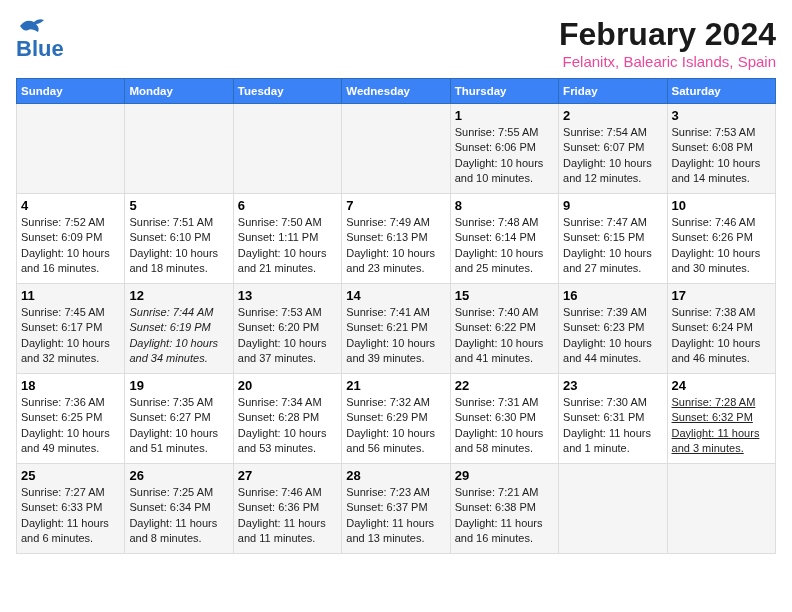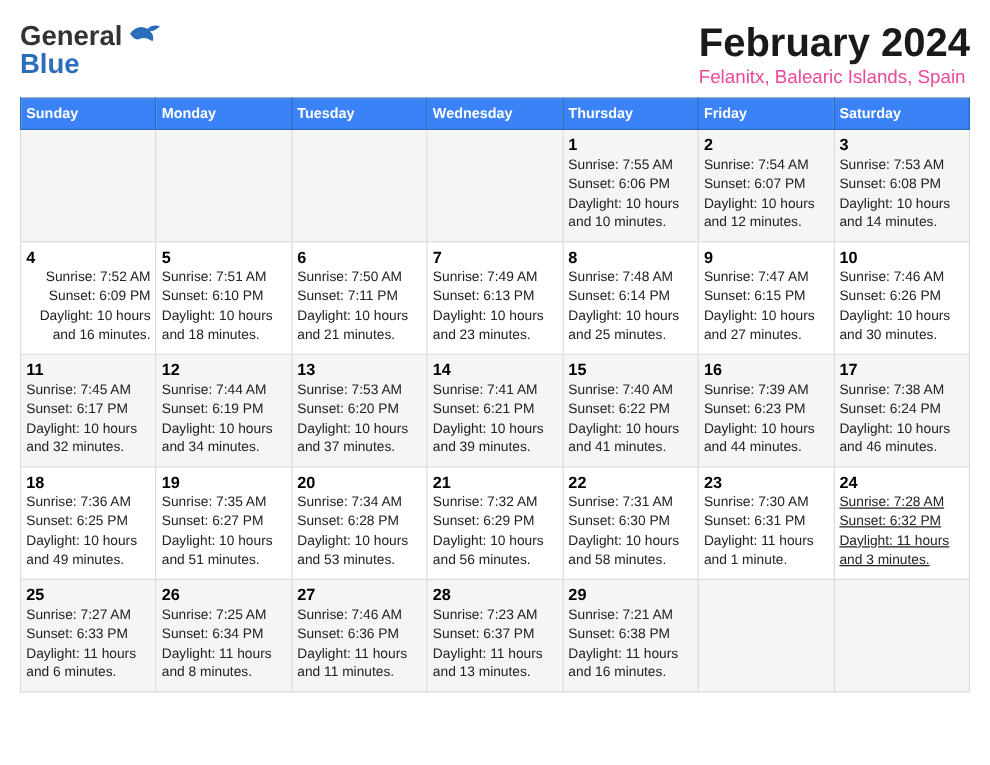--- a/index.html
+++ b/index.html
@@ -20,20 +20,21 @@
       display: flex;
       flex-direction: column;
       align-items: flex-start;
     }
     .logo-row {
       display: flex;
       align-items: center;
       gap: 2px;
     }
     .title-area {
+      text-align: right;
     }
     .main-title {
       font-size: 32px;
       font-weight: bold;
       color: #1a1a1a;
     }
     .subtitle {
       font-size: 15px;
       color: #ec4899;
     }
@@ -82,21 +83,20 @@
     .empty-cell {
       background-color: inherit;
     }
   </style>
 </head>
 <body>
 
 <div class="header-area">
   <div class="logo">
     <div class="logo-row">
-      <span style="font-size:22px;font-weight:bold;color:#333;">General</span>
       <span style="color:#2a6ebb;font-size:16px;margin-left:2px;">
         <svg width="28" height="20" viewBox="0 0 28 20">
           <path d="M2,10 Q8,2 16,6 Q20,2 26,4 Q22,8 18,8 Q22,12 20,16 Q14,12 10,14 Q6,16 2,10 Z" fill="#2a6ebb"></path>
         </svg>
       </span>
     </div>
     <div style="font-size:22px;font-weight:bold;color:#2a6ebb;margin-top:-4px;">Blue</div>
   </div>
   <div class="title-area">
     <div class="main-title">February 2024</div>
@@ -140,36 +140,36 @@
           <span class="day-num">3</span>
           <div class="day-info" style="white-space: pre-line;">Sunrise: 7:53 AM
 Sunset: 6:08 PM
 Daylight: 10 hours
 and 14 minutes.</div>
         </td>
       </tr>
       <tr>
         <td>
           <span class="day-num">4</span>
-          <div class="day-info" style="white-space: pre-line; text-align: right;">Sunrise: 7:52 AM
+          <div class="day-info" style="white-space: pre-line;">Sunrise: 7:52 AM
 Sunset: 6:09 PM
 Daylight: 10 hours
 and 16 minutes.</div>
         </td>
         <td>
           <span class="day-num">5</span>
           <div class="day-info" style="white-space: pre-line;">Sunrise: 7:51 AM
 Sunset: 6:10 PM
 Daylight: 10 hours
 and 18 minutes.</div>
         </td>
         <td>
           <span class="day-num">6</span>
           <div class="day-info" style="white-space: pre-line;">Sunrise: 7:50 AM
-Sunset: 7:11 PM
+Sunset: 1:11 PM
 Daylight: 10 hours
 and 21 minutes.</div>
         </td>
         <td>
           <span class="day-num">7</span>
           <div class="day-info" style="white-space: pre-line;">Sunrise: 7:49 AM
 Sunset: 6:13 PM
 Daylight: 10 hours
 and 23 minutes.</div>
         </td>
@@ -198,21 +198,21 @@
       <tr>
         <td>
           <span class="day-num">11</span>
           <div class="day-info" style="white-space: pre-line;">Sunrise: 7:45 AM
 Sunset: 6:17 PM
 Daylight: 10 hours
 and 32 minutes.</div>
         </td>
         <td>
           <span class="day-num">12</span>
-          <div class="day-info" style="white-space: pre-line;">Sunrise: 7:44 AM
+          <div class="day-info" style="white-space: pre-line; font-style: italic;">Sunrise: 7:44 AM
 Sunset: 6:19 PM
 Daylight: 10 hours
 and 34 minutes.</div>
         </td>
         <td>
           <span class="day-num">13</span>
           <div class="day-info" style="white-space: pre-line;">Sunrise: 7:53 AM
 Sunset: 6:20 PM
 Daylight: 10 hours
 and 37 minutes.</div>

